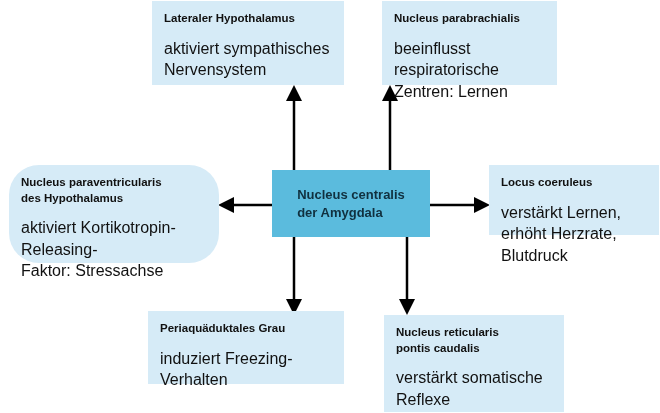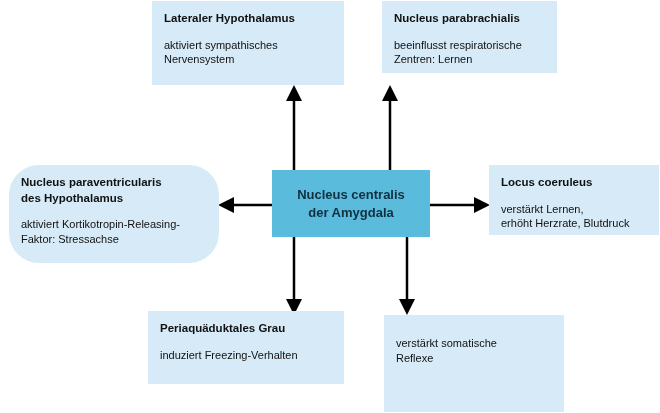--- a/index.html
+++ b/index.html
@@ -24,34 +24,34 @@
     padding: 10px 12px;
   }
   .node .title {
     font-size: 11.5px;
     font-weight: bold;
     color: #111111;
     line-height: 1.35;
     white-space: pre-line;
   }
   .node .desc {
-    font-size: 11px;
+    font-size: 16px;
     color: #111111;
     line-height: 1.35;
     margin-top: 11px;
     white-space: pre-line;
   }
   .center-node {
     position: absolute;
     box-sizing: border-box;
     background: #5bbbdd;
     display: flex;
     align-items: center;
     justify-content: center;
-    text-align: center;
+    text-align: left;
   }
   .center-node .ctitle {
     font-size: 13px;
     font-weight: bold;
     color: #10303f;
     line-height: 1.35;
     white-space: pre-line;
   }
   .arrow {
     position: absolute;
@@ -107,21 +107,21 @@
       <polygon points="12,78 4,62 20,62" fill="#000000"></polygon>
     </svg>
   </div>
 
   <div class="node" style="left:152px; top:1px; width:192px; height:84px;">
     <div class="title">Lateraler Hypothalamus</div>
     <div class="desc">aktiviert sympathisches
 Nervensystem</div>
   </div>
 
-  <div class="node" style="left:382px; top:1px; width:175px; height:72px;">
+  <div class="node" style="left:382px; top:1px; width:175px; height:84px;">
     <div class="title">Nucleus parabrachialis</div>
     <div class="desc">beeinflusst respiratorische
 Zentren: Lernen</div>
   </div>
 
   <div class="node" style="left:9px; top:165px; width:210px; height:98px;border-radius:30px;">
     <div class="title">Nucleus paraventricularis
 des Hypothalamus</div>
     <div class="desc">aktiviert Kortikotropin-Releasing-
 Faktor: Stressachse</div>
@@ -132,20 +132,22 @@
     <div class="desc">verstärkt Lernen,
 erhöht Herzrate, Blutdruck</div>
   </div>
 
   <div class="node" style="left:148px; top:311px; width:196px; height:73px;">
     <div class="title">Periaquäduktales Grau</div>
     <div class="desc">induziert Freezing-Verhalten</div>
   </div>
 
   <div class="node" style="left:384px; top:315px; width:180px; height:97px;">
+    <div class="title">Nucleus reticularis
+pontis caudalis</div>
     <div class="desc">verstärkt somatische
 Reflexe</div>
   </div>
 
   <div class="center-node" style="left:272px; top:170px; width:158px; height:67px;">
     <div class="ctitle">Nucleus centralis
 der Amygdala</div>
   </div>
 
 </div>

